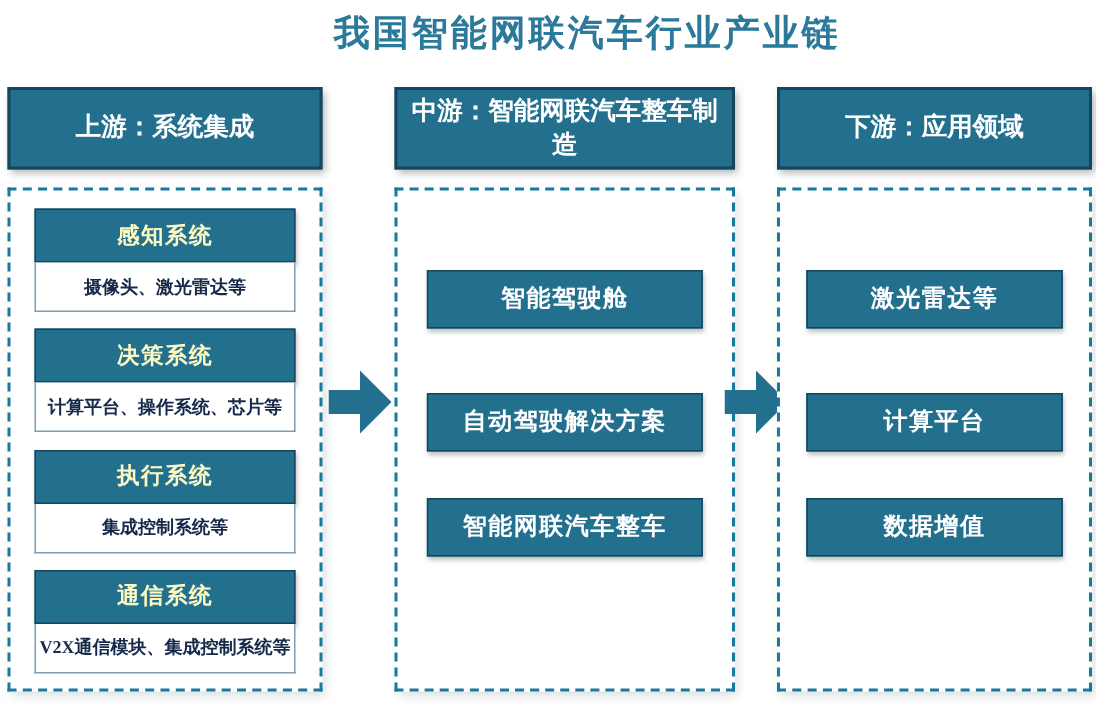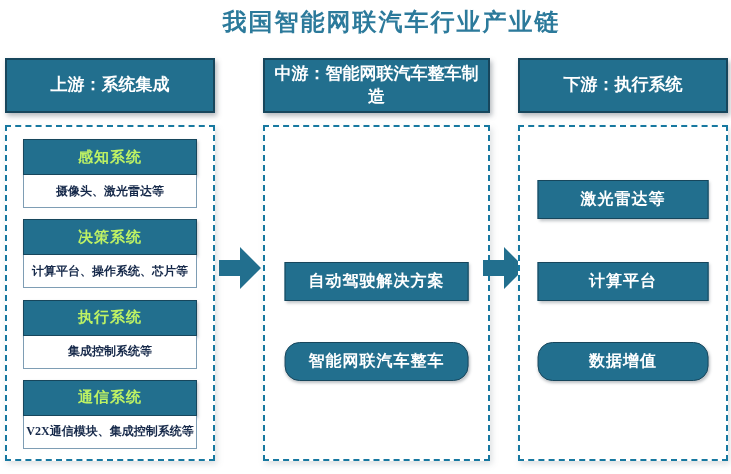--- a/index.html
+++ b/index.html
@@ -32,40 +32,40 @@
   
   .sys-list{
     position:absolute;inset:0;display:flex;flex-direction:column;
     justify-content:space-between;padding:12px 0 10px 0;
   }
   .sys-item{width:174px;margin:0 auto;}
   .sys-title{
     height:34px;display:flex;align-items:center;justify-content:center;
     background:#226f8e;border:1px solid #17465c;
     box-shadow:1px 2px 3px rgba(90,100,110,0.4);
-    color:#bef264;font-weight:bold;font-size:15px;letter-spacing:1px;
+    color:#fef9c3;font-weight:bold;font-size:15px;letter-spacing:1px;
   }
   .sys-sub{
     height:32px;display:flex;align-items:center;justify-content:center;
     background:#ffffff;border:1px solid #7e9db4;border-top:none;
     color:#16294a;font-weight:bold;font-size:12px;white-space:nowrap;text-align:center;
   }
   
   .chip{
     position:absolute;left:50%;transform:translateX(-50%);
     width:82%;height:37px;
     display:flex;align-items:center;justify-content:center;
     background:#226f8e;border:1px solid #17465c;
     box-shadow:1px 2px 3px rgba(90,100,110,0.4);
     color:#ffffff;font-weight:bold;font-size:16px;letter-spacing:1px;
     white-space:nowrap;
   }
   .chip.r1{top:53px;}
   .chip.r2{top:135px;}
-  .chip.r3{top:215px;border-radius:15px;}
+  .chip.r3{top:205px;}
   .flow-arrow{position:absolute;top:245px;width:42px;height:46px;}
   .arrow1{left:219px;}
   .arrow2{left:483px;}
 </style>
 </head>
 <body>
 
 <div class="canvas">
 
   <h1 class="page-title">我国智能网联汽车行业产业链</h1>
@@ -94,31 +94,32 @@
     </div>
   </div>
 
   <svg class="flow-arrow arrow1" viewBox="0 0 42 46" aria-hidden="true">
     <polygon points="0,15 21,15 21,2 42,23 21,44 21,31 0,31" fill="#226f8e"></polygon>
   </svg>
 
   <div class="col col2">
     <div class="col-header">中游：智能网联汽车整车制造</div>
     <div class="dashed-box">
+      <div class="chip r1">智能驾驶舱</div>
       <div class="chip r2">自动驾驶解决方案</div>
       <div class="chip r3">智能网联汽车整车</div>
     </div>
   </div>
 
   <svg class="flow-arrow arrow2" viewBox="0 0 42 46" aria-hidden="true">
     <polygon points="0,15 21,15 21,2 42,23 21,44 21,31 0,31" fill="#226f8e"></polygon>
   </svg>
 
   <div class="col col3">
-    <div class="col-header">下游：执行系统</div>
+    <div class="col-header">下游：应用领域</div>
     <div class="dashed-box">
       <div class="chip r1">激光雷达等</div>
       <div class="chip r2">计算平台</div>
       <div class="chip r3">数据增值</div>
     </div>
   </div>
 
 </div>
 
 </body></html>

